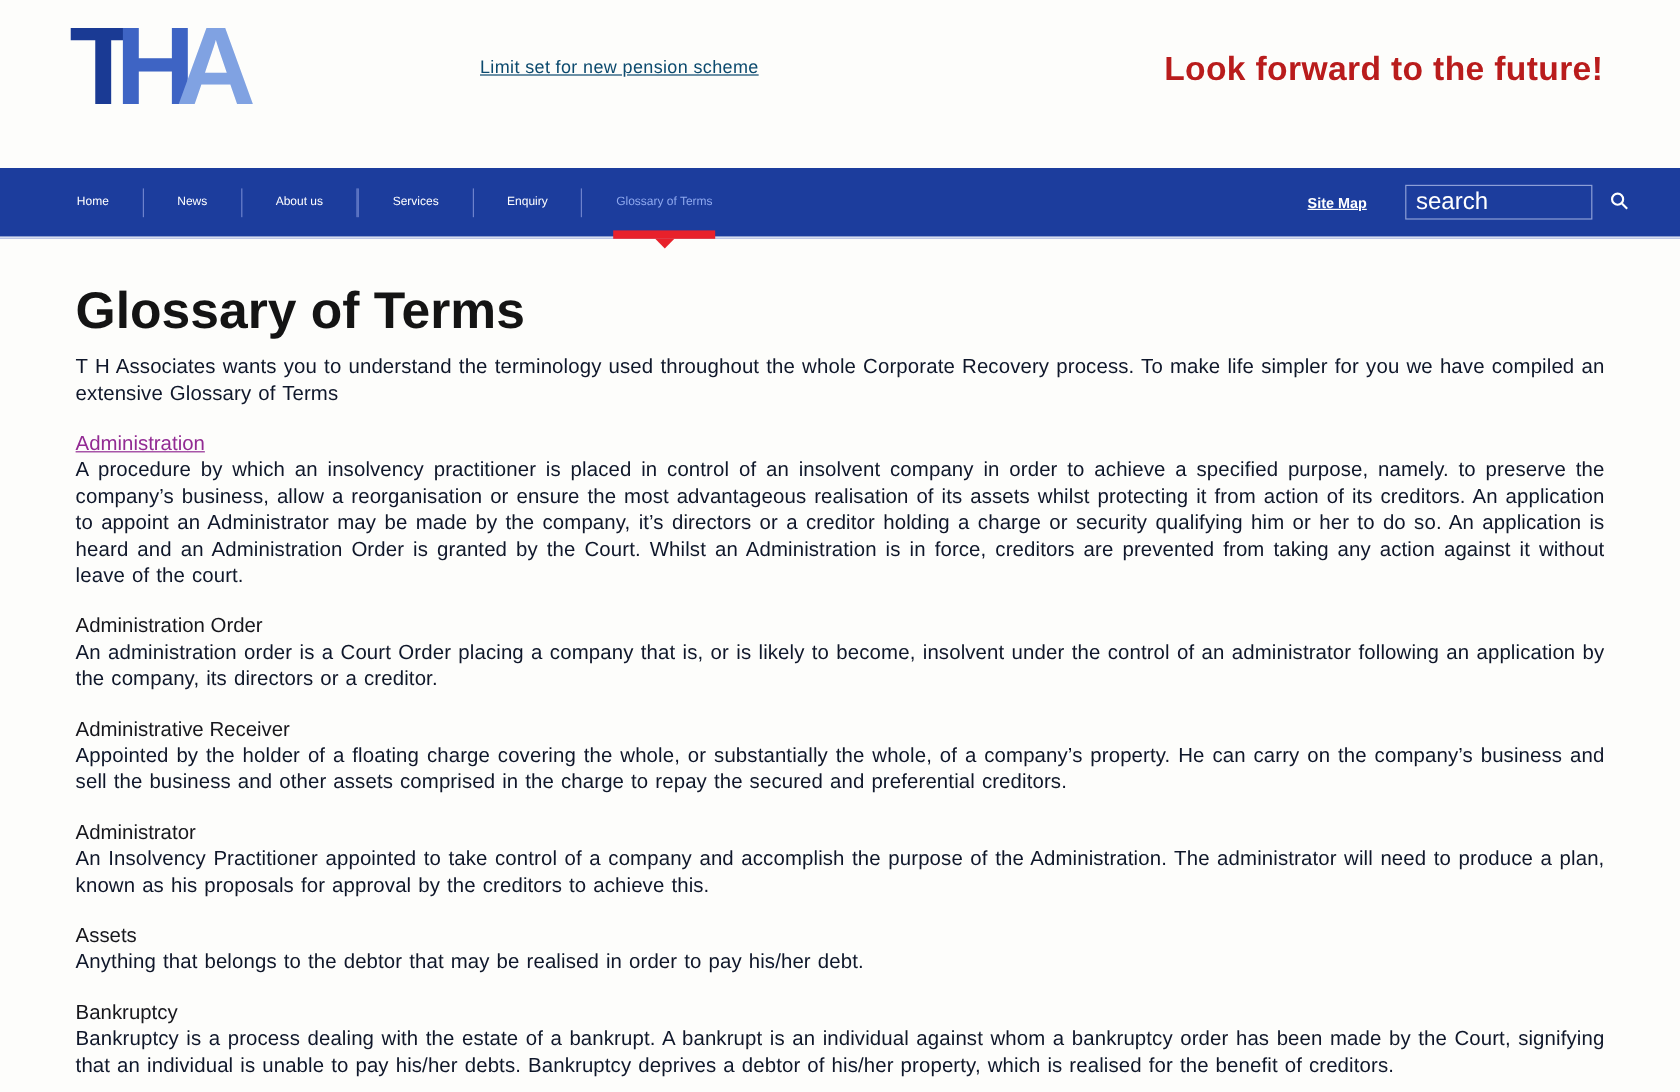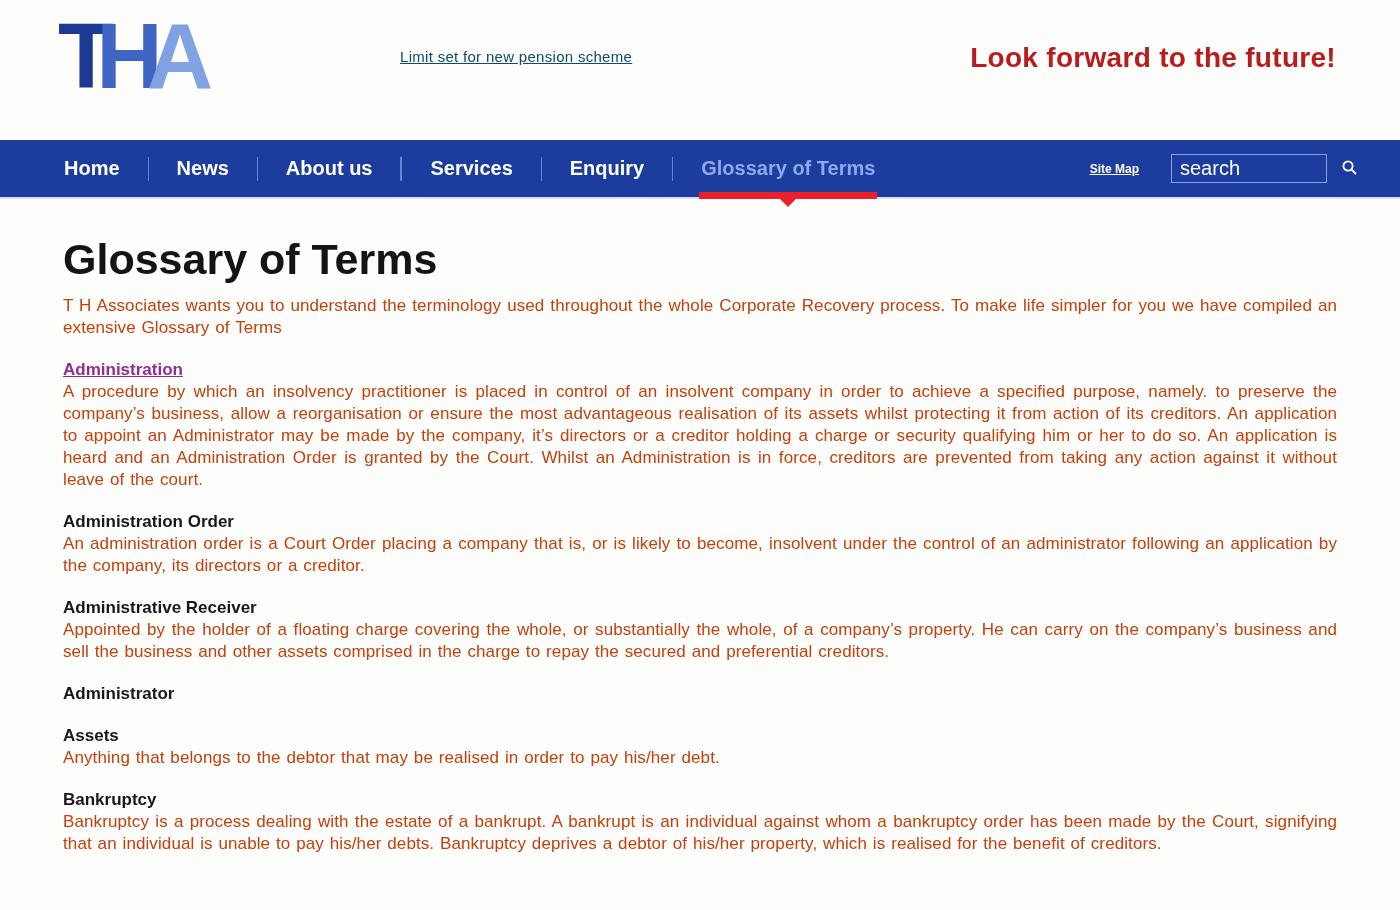--- a/index.html
+++ b/index.html
@@ -12,37 +12,37 @@
   .logo { position:absolute; left:58px; top:16px; font-weight:bold; font-size:92px; line-height:80px; letter-spacing:-6px; cursor:pointer; }
   .logo-t { color:#1a3a94; }
   .logo-h { color:#3e64c4; margin-left:-12px; }
   .logo-a { color:#80a2e2; margin-left:-10px; }
   .ticker { position:absolute; left:400px; top:48px; font-size:15px; color:#0c4a6e; letter-spacing:0.3px;text-decoration:underline; }
   .tagline { position:absolute; right:64px; top:42px; font-size:28px; font-weight:bold; color:#b91c1c; letter-spacing:0.3px; }
 
   
   .main-nav { height:59px; background:#1c3d9d; border-bottom:2px solid #d7def0; display:flex; align-items:center; padding:0 42px 0 36px; position:relative; }
   .nav-list { list-style:none; display:flex; align-items:center; height:100%; }
-  .nav-item { color:#ffffff; font-size:20px; font-weight:bold; padding:0 28px; height:100%; display:flex; align-items:center; position:relative; cursor:pointer; white-space:nowrap; }
+  .nav-item { color:#ffffff; font-size:10px; font-weight:normal; padding:0 28px; height:100%; display:flex; align-items:center; position:relative; cursor:pointer; white-space:nowrap; }
   .nav-sep { width:1px; height:24px; background:#6d82cc; }
   .nav-item.active .nav-label { color:#8ea8ee; }
   .active-underline { position:absolute; left:26px; right:26px; bottom:-2px; height:7px; background:#e8212b; }
   .active-underline .tri { position:absolute; top:7px; left:50%; margin-left:-8px; width:0; height:0;
       border-left:8px solid transparent; border-right:8px solid transparent; border-top:8px solid #e8212b; }
   .sitemap { margin-left:auto; color:#ffffff; font-size:12px; font-weight:bold; text-decoration:underline; cursor:pointer; white-space:nowrap; }
   .searchbox { margin-left:32px; width:156px; height:29px; border:1px solid #8d9fd6; background:transparent; color:#ffffff;
       font-size:20px; padding:0 8px; font-family:"Liberation Sans", sans-serif; outline:none; }
   .search-btn { margin-left:14px; background:transparent; border:none; cursor:pointer; display:flex; align-items:center; }
 
   
   .content { padding:36px 63px 0 63px; }
   .page-title { font-size:43px; line-height:48px; font-weight:bold; color:#141414; margin-bottom:12px; }
-  .intro, .definition { font-size:17px; line-height:22px; color:#c2410c; text-align:justify; letter-spacing:0.1px; word-spacing:1px; }
+  .intro, .definition { font-size:17px; line-height:22px; color:#0f172a; text-align:justify; letter-spacing:0.1px; word-spacing:1px; }
   .entry { margin-top:20px; }
-  .term { font-size:17px; line-height:22px; font-weight:bold; color:#17171c; display:inline-block; }
+  .term { font-size:17px; line-height:22px; font-weight:normal; color:#17171c; display:inline-block; }
   .term-link { color:#922b93; text-decoration:underline; cursor:pointer; }
 </style>
 </head>
 <body>
 
 <div class="page">
 
   <header class="site-header">
     <div class="logo">
       <span class="logo-t">T</span><span class="logo-h">H</span><span class="logo-a">A</span>
@@ -107,20 +107,21 @@
       <p class="definition">An administration order is a Court Order placing a company that is, or is likely to become, insolvent under the control of an administrator following an application by the company, its directors or a creditor.</p>
     </section>
 
     <section class="entry">
       <h3 class="term">Administrative Receiver</h3>
       <p class="definition">Appointed by the holder of a floating charge covering the whole, or substantially the whole, of a company’s property. He can carry on the company’s business and sell the business and other assets comprised in the charge to repay the secured and preferential creditors.</p>
     </section>
 
     <section class="entry">
       <h3 class="term">Administrator</h3>
+      <p class="definition">An Insolvency Practitioner appointed to take control of a company and accomplish the purpose of the Administration. The administrator will need to produce a plan, known as his proposals for approval by the creditors to achieve this.</p>
     </section>
 
     <section class="entry">
       <h3 class="term">Assets</h3>
       <p class="definition">Anything that belongs to the debtor that may be realised in order to pay his/her debt.</p>
     </section>
 
     <section class="entry">
       <h3 class="term">Bankruptcy</h3>
       <p class="definition">Bankruptcy is a process dealing with the estate of a bankrupt. A bankrupt is an individual against whom a bankruptcy order has been made by the Court, signifying that an individual is unable to pay his/her debts. Bankruptcy deprives a debtor of his/her property, which is realised for the benefit of creditors.</p>

